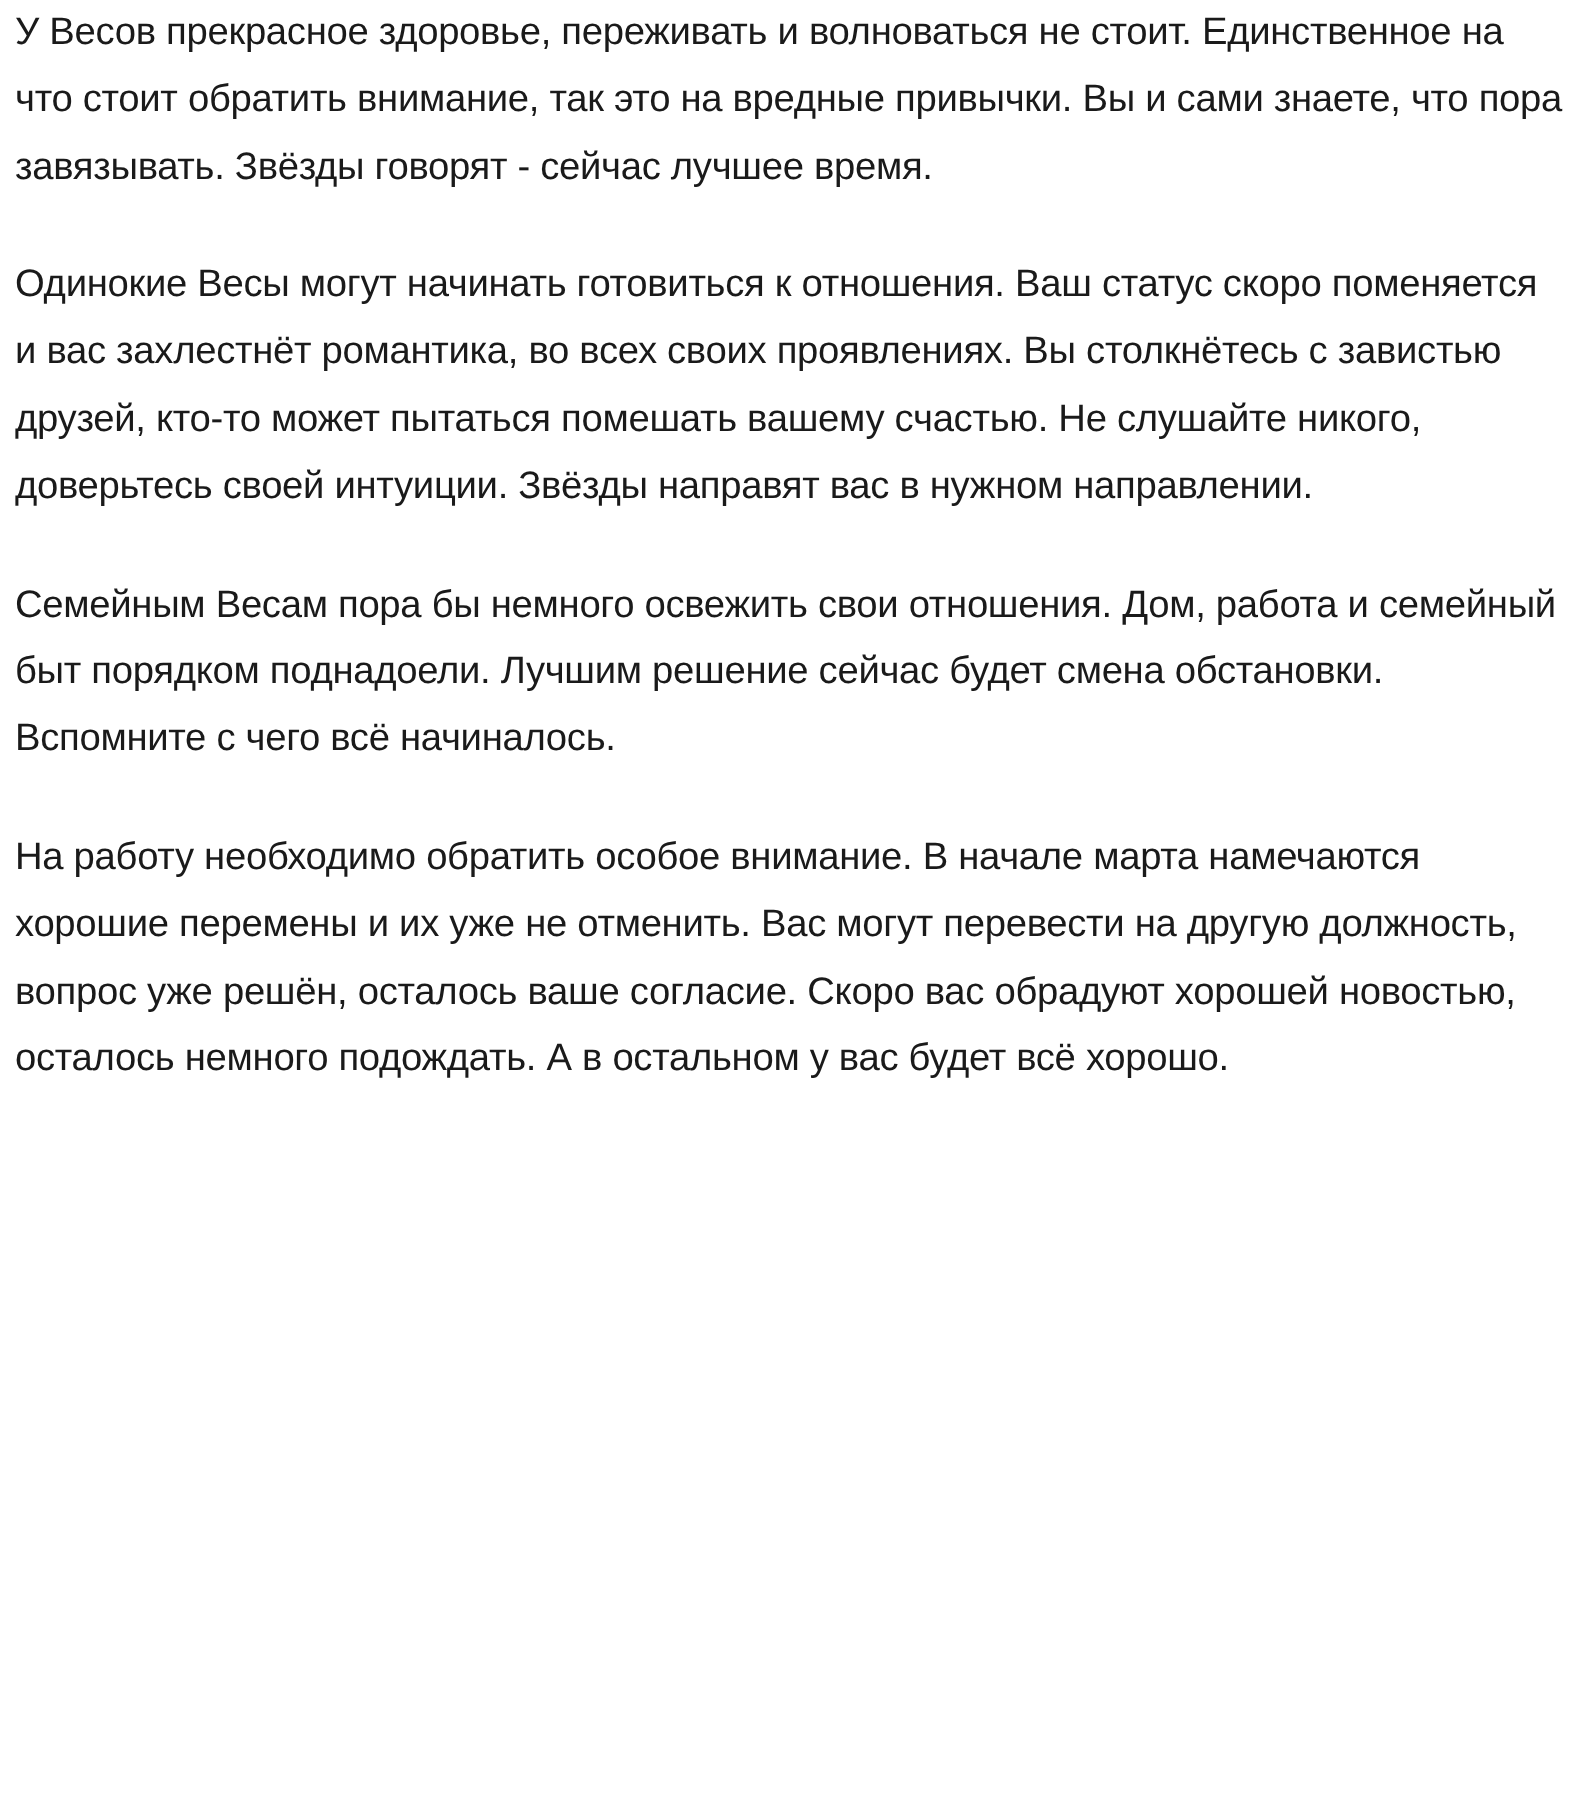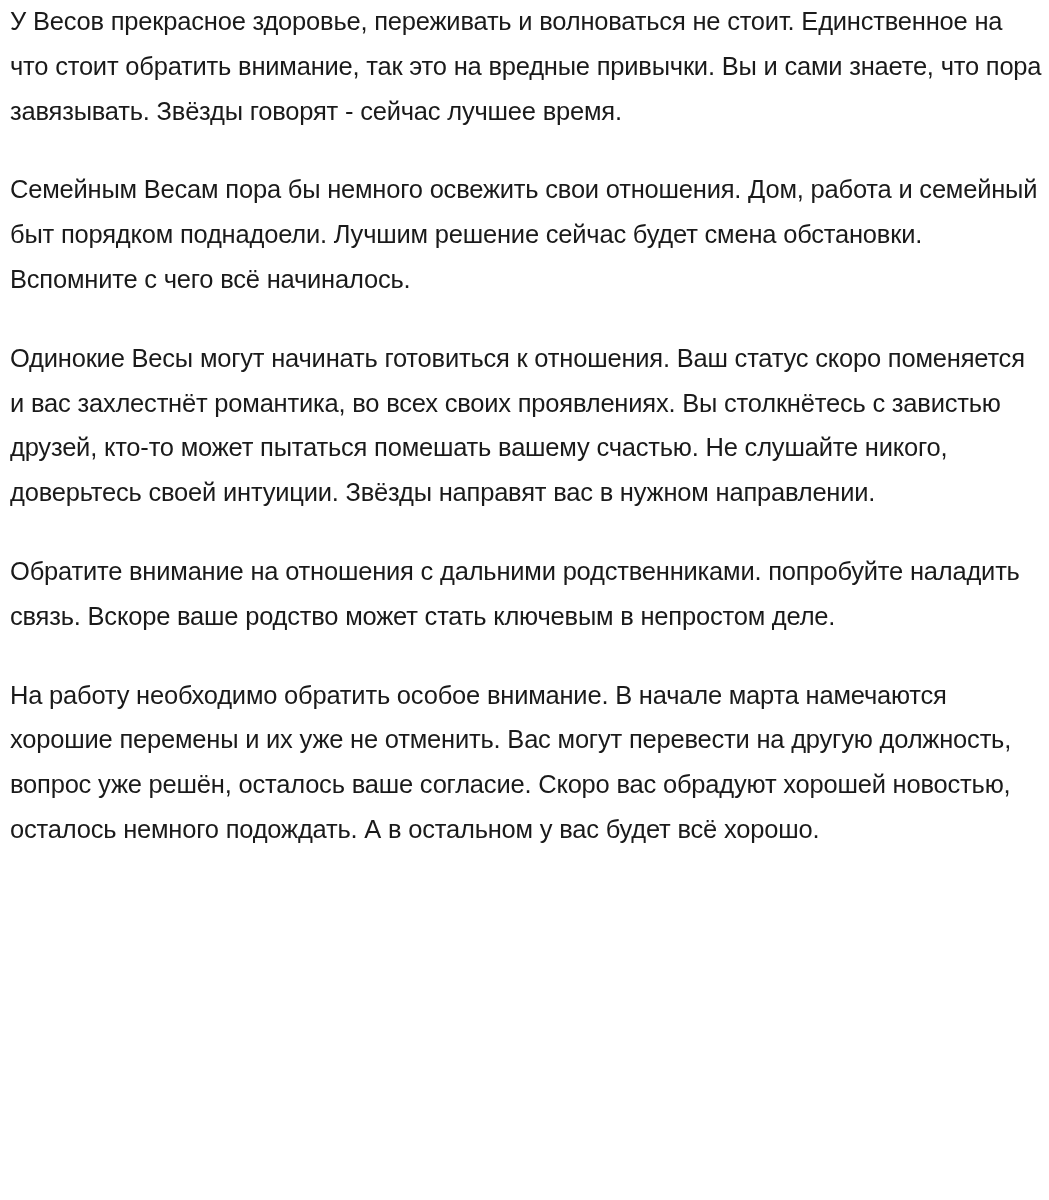--- a/index.html
+++ b/index.html
@@ -16,17 +16,16 @@
   .article p {
     margin: 0 0 34px 0;
     width: 1035px;
   }
 </style>
 </head>
 <body>
 
 <div class="article">
   <p>У Весов прекрасное здоровье, переживать и волноваться не стоит. Единственное на что стоит обратить внимание, так это на вредные привычки. Вы и сами знаете, что пора завязывать. Звёзды говорят - сейчас лучшее время.</p>
+  <p>Одинокие Весы могут начинать готовиться к отношения. Ваш статус скоро поменяется и вас захлестнёт романтика, во всех своих проявлениях. Вы столкнётесь с завистью друзей, кто-то может пытаться помешать вашему счастью. Не слушайте никого, доверьтесь своей интуиции. Звёзды направят вас в нужном направлении.</p>
   <p>Семейным Весам пора бы немного освежить свои отношения. Дом, работа и семейный быт порядком поднадоели. Лучшим решение сейчас будет смена обстановки. Вспомните с чего всё начиналось.</p>
-  <p>Одинокие Весы могут начинать готовиться к отношения. Ваш статус скоро поменяется и вас захлестнёт романтика, во всех своих проявлениях. Вы столкнётесь с завистью друзей, кто-то может пытаться помешать вашему счастью. Не слушайте никого, доверьтесь своей интуиции. Звёзды направят вас в нужном направлении.</p>
-  <p>Обратите внимание на отношения с дальними родственниками. попробуйте наладить связь. Вскоре ваше родство может стать ключевым в непростом деле.</p>
   <p>На работу необходимо обратить особое внимание. В начале марта намечаются хорошие перемены и их уже не отменить. Вас могут перевести на другую должность, вопрос уже решён, осталось ваше согласие. Скоро вас обрадуют хорошей новостью, осталось немного подождать. А в остальном у вас будет всё хорошо.</p>
 </div>
 
 </body></html>

